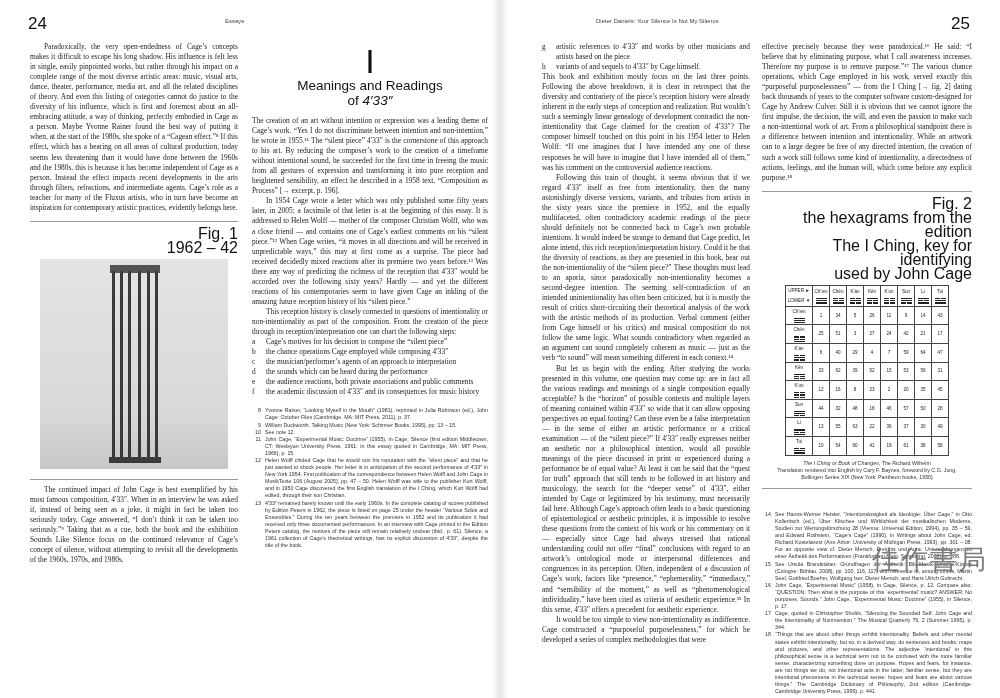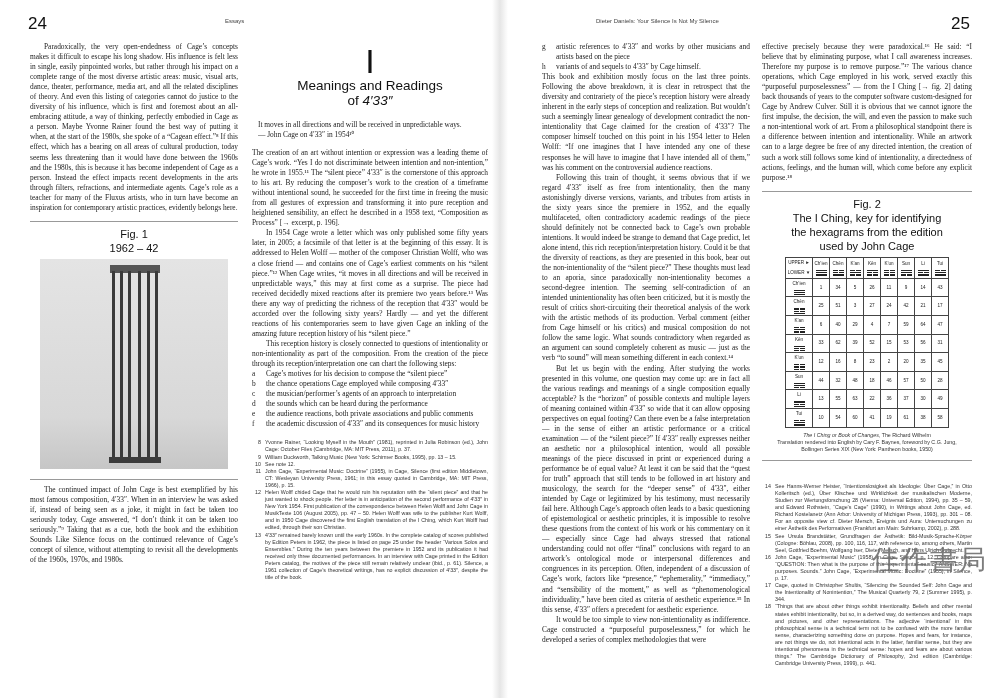--- a/index.html
+++ b/index.html
@@ -8,21 +8,21 @@
   .page{position:relative;width:500px;height:584px;background:#fff;}
   .gutter-l{position:absolute;right:0;top:0;width:8px;height:698px;background:linear-gradient(to right,#fff,#e6e6e6);}
   .gutter-r{position:absolute;left:0;top:0;width:8px;height:698px;background:linear-gradient(to left,#fff,#e6e6e6);}
   .folio{position:absolute;top:14px;font-family:"Liberation Sans",sans-serif;font-size:17px;color:#111;}
   .runhead{position:absolute;top:18px;font-family:"Liberation Sans",sans-serif;font-size:6px;color:#444;}
   .col{position:absolute;font-size:7.4px;line-height:10.05px;text-align:justify;hyphens:auto;}
   .col p{margin:0;text-indent:14px;}
   .col p.noind{text-indent:0;}
   .col i{font-style:italic;}
   .rule{border-top:1px solid #999;margin:5px 0;}
-  .fig-title{font-family:"Liberation Sans",sans-serif;text-align:center;color:#111;font-size:11px;line-height:14px;}
+  .fig-title{font-family:"Liberation Sans",sans-serif;text-align:right;color:#111;font-size:16px;line-height:14px;}
   .chapnum{font-family:"Liberation Sans",sans-serif;text-align:center;font-size:34px;line-height:34px;color:#111;font-weight:300;}
   .chaptitle{font-family:"Liberation Sans",sans-serif;text-align:center;font-size:13.5px;line-height:15px;color:#111;}
   .epigraph{font-size:7.4px;line-height:10px;margin-top:12px;padding-left:6px;}
   .list{margin:0;padding:0;list-style:none;}
   .list li{display:flex;gap:6px;}
   .list li .ltr{width:8px;flex:none;}
   .notes{font-family:"Liberation Sans",sans-serif;font-size:5.3px;line-height:7.1px;color:#333;}
   .note{display:flex;gap:4px;}
   .note .n{width:9px;flex:none;text-align:right;}
   .photo{margin:4px auto 0;width:188px;height:210px;background:linear-gradient(#e4e4e4,#d8d8d8 75%,#c6c6c6);position:relative;}
@@ -70,24 +70,20 @@
       <div class="rule" style="margin-top:10px;"></div>
       <p style="margin-top:3px;">The continued impact of John Cage is best exemplified by his most famous composition, 4′33″. When in an interview he was asked if, instead of being seen as a joke, it might in fact be taken too seriously today, Cage answered, “I don’t think it can be taken too seriously.”⁹ Taking that as a cue, both the book and the exhibition Sounds Like Silence focus on the continued relevance of Cage’s concept of silence, without attempting to revisit all the developments of the 1960s, 1970s, and 1980s.</p>
     </div>
 
     <div class="col" style="left:252px;top:42px;width:236px;">
       <div class="chapnum" style="margin-top:2px;">I</div>
       <div class="chaptitle">
         <div>Meanings and Readings</div>
         <div><span>of </span><i>4′33″</i></div>
       </div>
-      <div class="epigraph">
-        <div>It moves in all directions and will be received in unpredictable ways.</div>
-        <div>— John Cage on 4′33″ in 1954¹⁰</div>
-      </div>
       <p class="noind" style="margin-top:8px;">The creation of an art without intention or expression was a leading theme of Cage’s work. “Yes I do not discriminate between intention and non-intention,” he wrote in 1955.¹¹ The “silent piece” 4′33″ is the cornerstone of this approach to his art. By reducing the composer’s work to the creation of a timeframe without intentional sound, he succeeded for the first time in freeing the music from all gestures of expression and transforming it into pure reception and heightened sensibility, an effect he described in a 1958 text, “Composition as Process” [→ excerpt, p. 196].</p>
       <p>In 1954 Cage wrote a letter which was only published some fifty years later, in 2005; a facsimile of that letter is at the beginning of this essay. It is addressed to Helen Wolff — mother of the composer Christian Wolff, who was a close friend — and contains one of Cage’s earliest comments on his “silent piece.”¹² When Cage writes, “it moves in all directions and will be received in unpredictable ways,” this may at first come as a surprise. The piece had received decidedly mixed reactions after its premiere two years before.¹³ Was there any way of predicting the richness of the reception that 4′33″ would be accorded over the following sixty years? Hardly — and yet the different reactions of his contemporaries seem to have given Cage an inkling of the amazing future reception history of his “silent piece.”</p>
       <p>This reception history is closely connected to questions of intentionality or non-intentionality as part of the composition. From the creation of the piece through its reception/interpretation one can chart the following steps:</p>
       <ul class="list">
         <li>
             <span class="ltr">a</span>
             <span>Cage’s motives for his decision to compose the “silent piece”</span>
           </li>
         <li>
             <span class="ltr">b</span>
@@ -159,22 +155,22 @@
       <p>Following this train of thought, it seems obvious that if we regard 4′33″ itself as free from intentionality, then the many astonishingly diverse versions, variants, and tributes from artists in the sixty years since the premiere in 1952, and the equally multifaceted, often contradictory academic readings of the piece should definitely not be connected back to Cage’s own probable intentions. It would indeed be strange to demand that Cage predict, let alone intend, this rich reception/interpretation history. Could it be that the diversity of reactions, as they are presented in this book, bear out the non-intentionality of the “silent piece?” These thoughts must lead to an aporia, since paradoxically non-intentionality becomes a second-degree intention. The seeming self-contradiction of an intended unintentionality has often been criticized, but it is mostly the result of critics short-circuiting their theoretical analysis of the work with the artistic methods of its production. Verbal comment (either from Cage himself or his critics) and musical composition do not follow the same logic. What sounds contradictory when regarded as an argument can sound completely coherent as music — just as the verb “to sound” will mean something different in each context.¹⁴</p>
       <p>But let us begin with the ending. After studying the works presented in this volume, one question may come up: are in fact all the various readings and meanings of a single composition equally acceptable? Is the “horizon” of possible contexts and multiple layers of meaning contained within 4′33″ so wide that it can allow opposing perspectives on equal footing? Can there even be a false interpretation — in the sense of either an artistic performance or a critical examination — of the “silent piece?” If 4′33″ really expresses neither an aesthetic nor a philosophical intention, would all possible meanings of the piece discussed in print or experienced during a performance be of equal value? At least it can be said that the “quest for truth” approach that still tends to be followed in art history and musicology, the search for the “deeper sense” of 4′33″, either intended by Cage or legitimized by his testimony, must necessarily fail here. Although Cage’s approach often leads to a basic questioning of epistemological or aesthetic principles, it is impossible to resolve these questions from the context of his work or his commentary on it — especially since Cage had always stressed that rational understanding could not offer “final” conclusions with regard to an artwork’s ontological mode or interpersonal differences and congruences in its perception. Often, independent of a discussion of Cage’s work, factors like “presence,” “ephemerality,” “immediacy,” and “sensibility of the moment,” as well as “phenomenological individuality,” have been cited as criteria of aesthetic experience.¹⁵ In this sense, 4′33″ offers a precedent for aesthetic experience.</p>
       <p>It would be too simple to view non-intentionality as indifference. Cage constructed a “purposeful purposelessness,” for which he developed a series of complex methodologies that were</p>
     </div>
 
     <div class="col" style="left:262px;top:42px;width:210px;">
       <p class="noind">effective precisely because they were paradoxical.¹⁶ He said: “I believe that by eliminating purpose, what I call awareness increases. Therefore my purpose is to remove purpose.”¹⁷ The various chance operations, which Cage employed in his work, served exactly this “purposeful purposelessness” — from the I Ching [→ fig. 2] dating back thousands of years to the computer software custom-designed for Cage by Andrew Culver. Still it is obvious that we cannot ignore the first impulse, the decision, the will, and even the passion to make such a non-intentional work of art. From a philosophical standpoint there is a difference between intention and intentionality. While an artwork can to a large degree be free of any directed intention, the creation of such a work still follows some kind of intentionality, a directedness of actions, feelings, and the human will, which come before any explicit purpose.¹⁸</p>
       <div class="rule" style="margin-top:8px;"></div>
       <div class="fig-title">
         <div>Fig. 2</div>
+        <div>the hexagrams from the edition</div>
         <div>The I Ching, key for identifying</div>
-        <div>the hexagrams from the edition</div>
         <div>used by John Cage</div>
       </div>
 
       <table class="iching" id="iching">
           <tbody>
             <tr>
               <th class="rowh">
                 <div>UPPER ►</div>
                 <div>LOWER ▼</div>
               </th>

